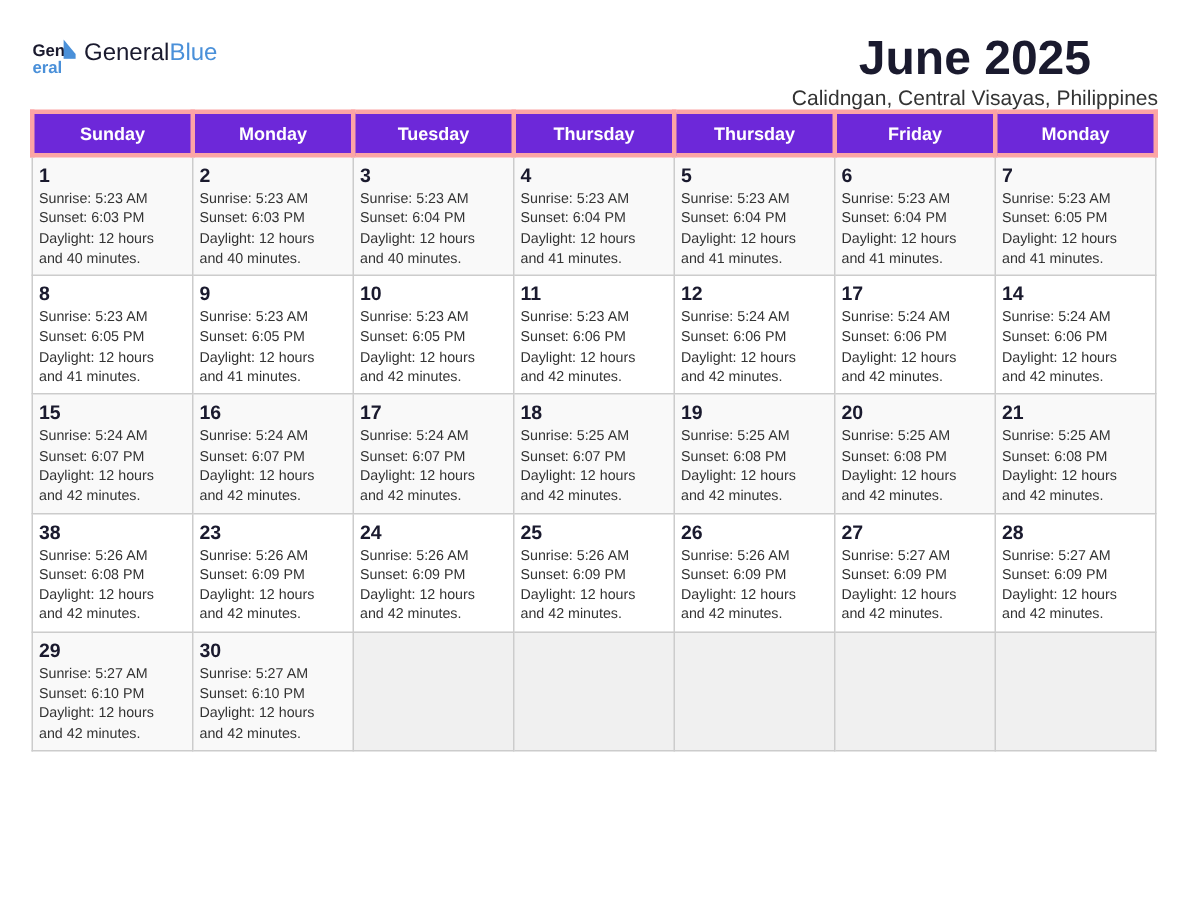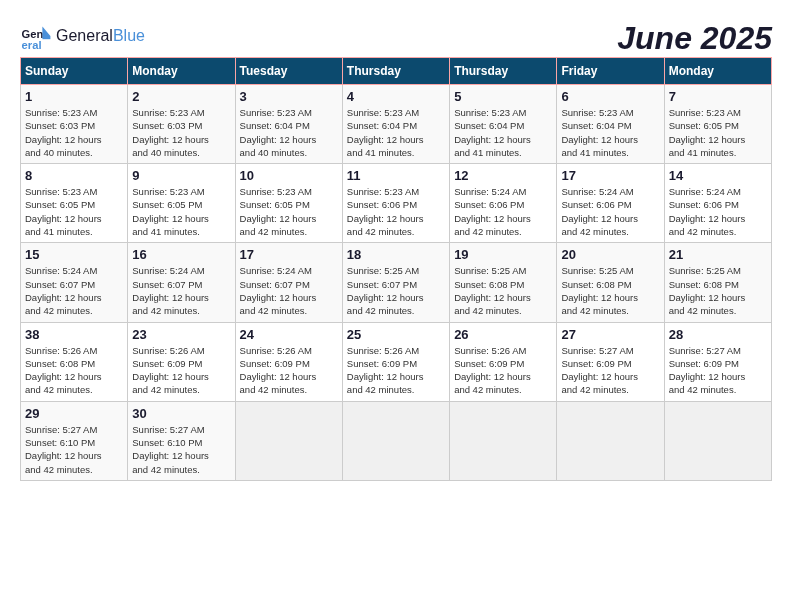--- a/index.html
+++ b/index.html
@@ -19,44 +19,43 @@
       display: flex;
       align-items: center;
       gap: 4px;
     }
     .logo-icon {
       width: 32px;
       height: 32px;
     }
     .title-block {
       text-align: center;
-      font-style: italic;
     }
     .month-title {
       font-size: 32px;
       font-weight: bold;
       color: #1a1a2e;
     }
     .subtitle {
       font-size: 14px;
       color: #333;
     }
     table {
       width: 100%;
       border-collapse: collapse;
       font-size: 10px;
     }
     thead tr th {
-      background-color: #0c4a6e;
+      background-color: #6d28d9;
       color: #fff;
       padding: 6px 4px;
-      text-align: left;
+      text-align: center;
       font-size: 12px;
       font-weight: bold;
-      border: 1px solid #fca5a5;
+      border: 3px solid #fca5a5;
     }
     tbody tr td {
       vertical-align: top;
       padding: 4px;
       border: 1px solid #ccc;
       background: #fff;
       min-height: 70px;
       width: calc(100% / 7);
     }
     tbody tr:nth-child(odd) td {
@@ -90,20 +89,21 @@
       <rect x="28" y="20" width="10" height="4" fill="#4a90d9"></rect>
     </svg>
     <div>
       <div style="font-size:16px;font-weight:normal;line-height:1.1;">
         <span style="color:#1a1a2e;">General</span><span style="color:#4a90d9;">Blue</span>
       </div>
     </div>
   </div>
   <div class="title-block">
     <div class="month-title">June 2025</div>
+    <div class="subtitle">Calidngan, Central Visayas, Philippines</div>
   </div>
 </div>
 
 <table>
   <thead>
     <tr>
       <th>Sunday</th>
       <th>Monday</th>
       <th>Tuesday</th>
       <th>Thursday</th>

